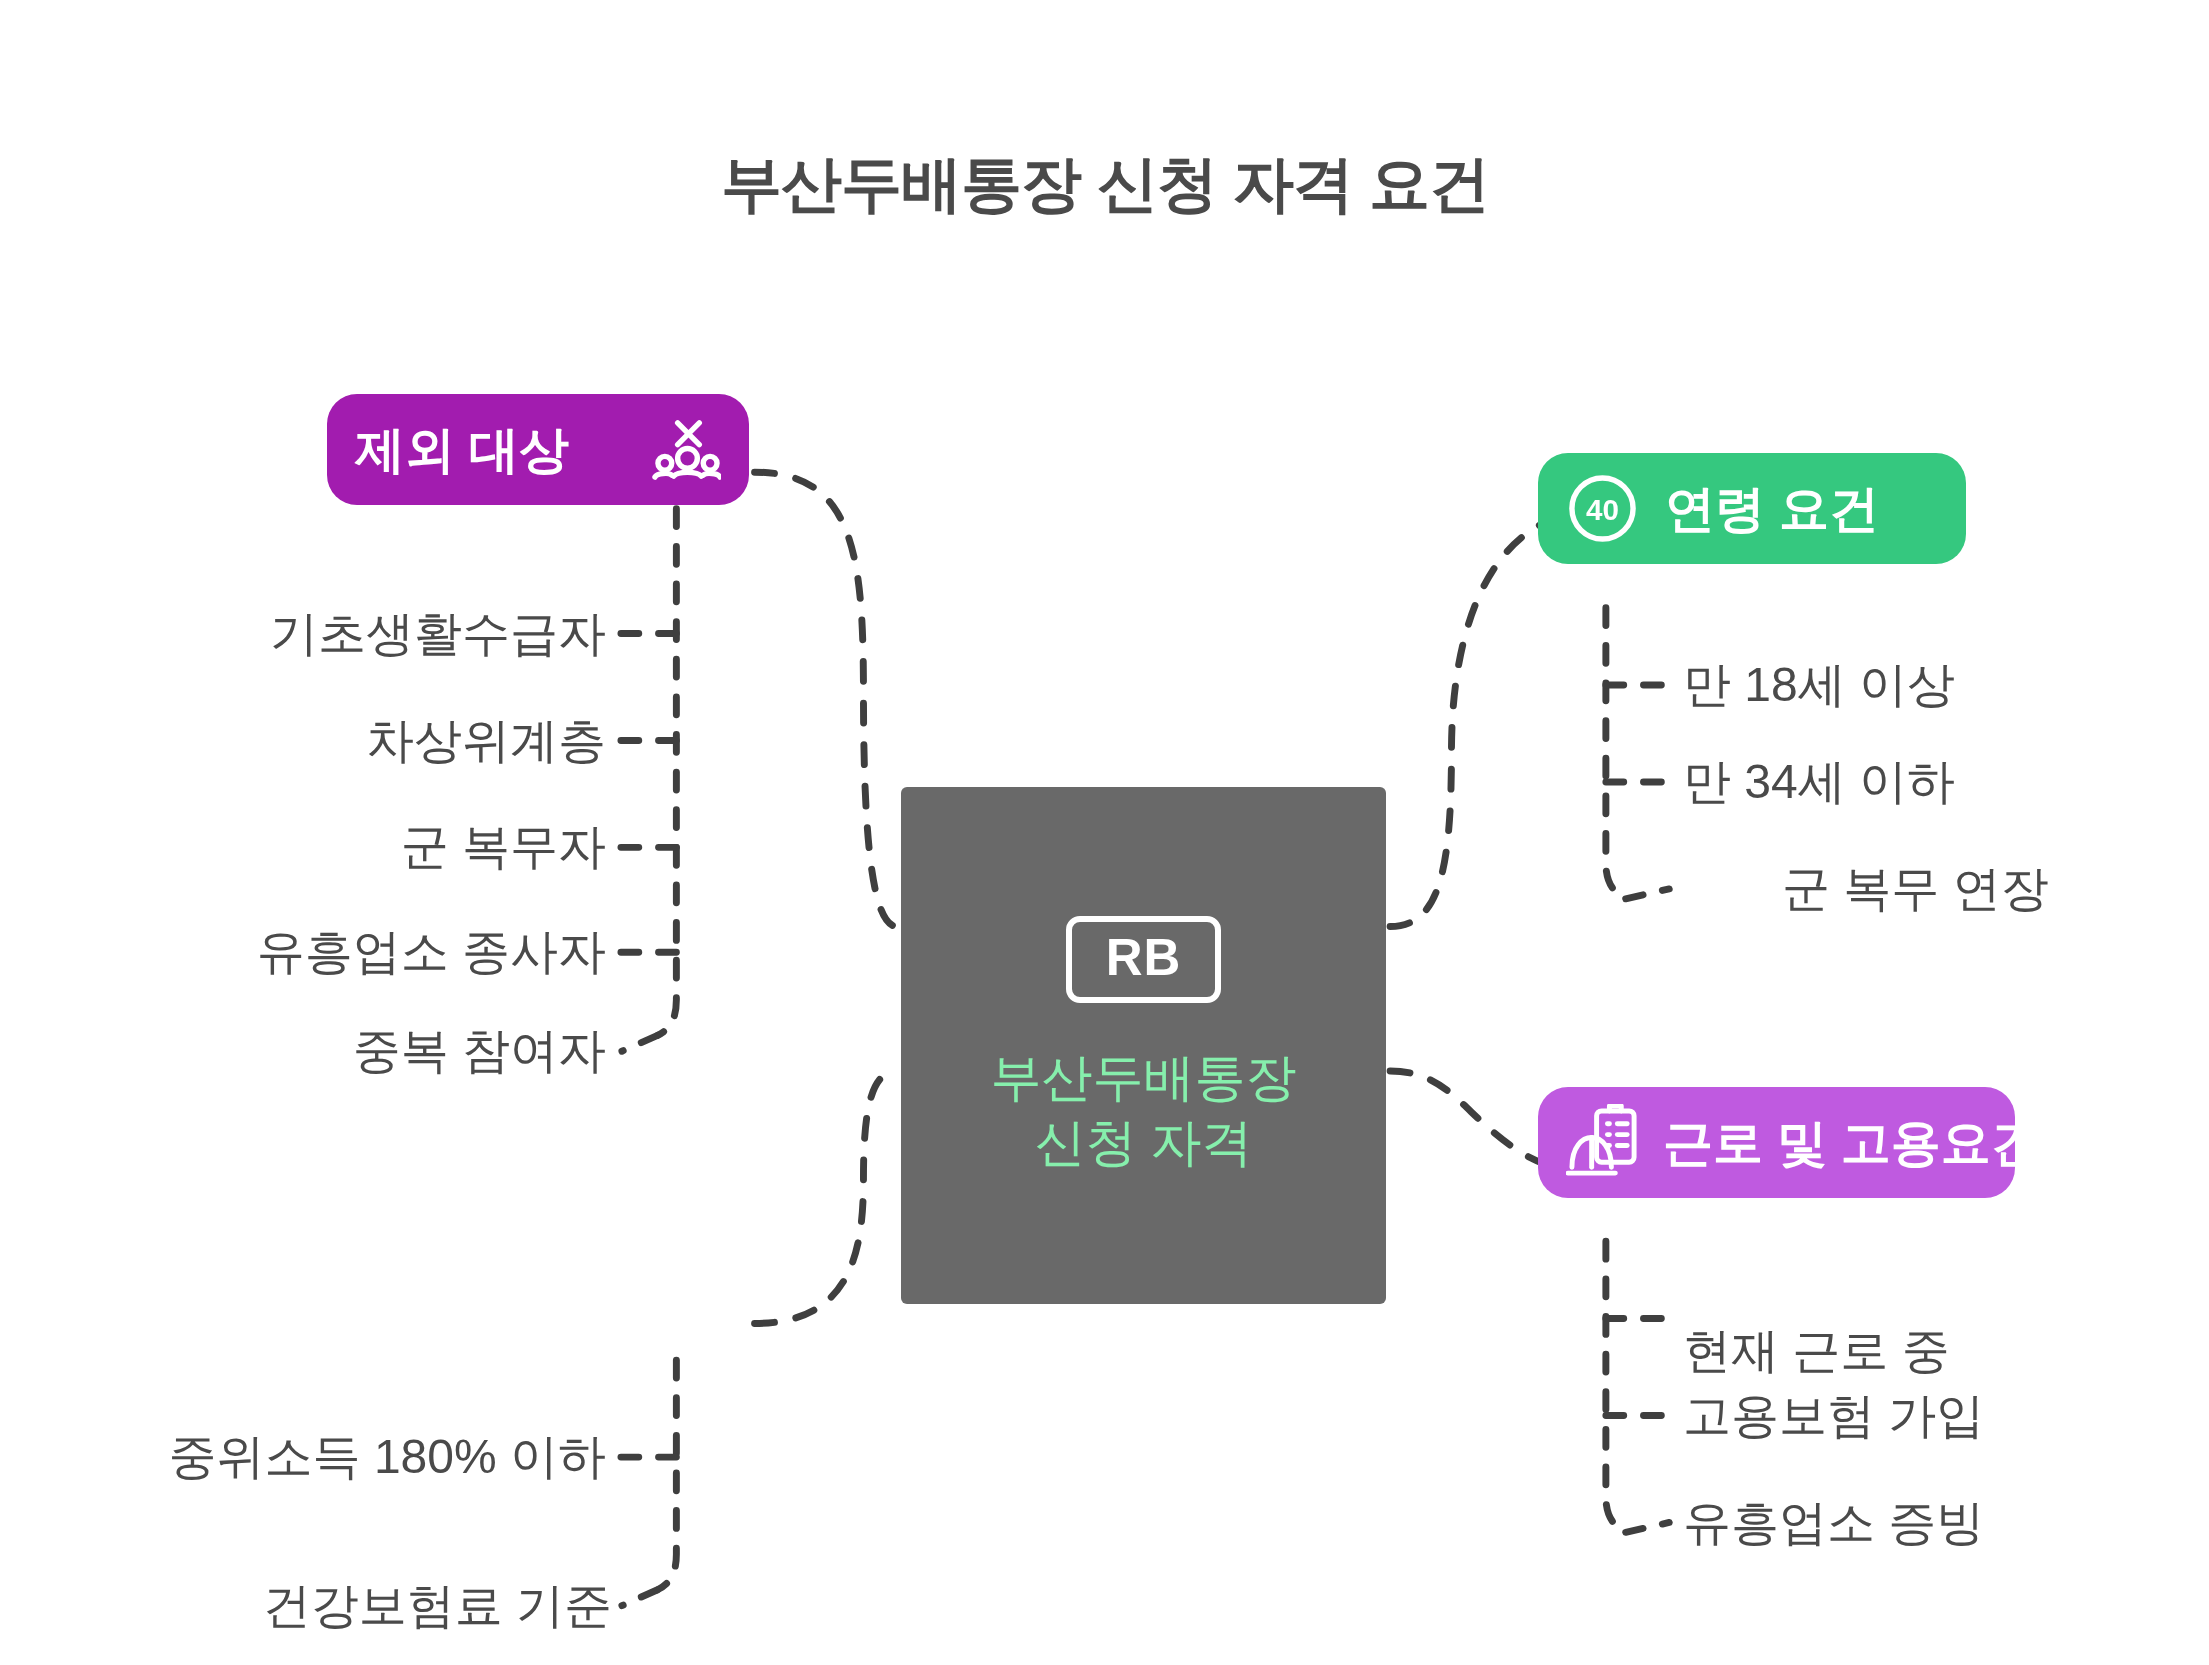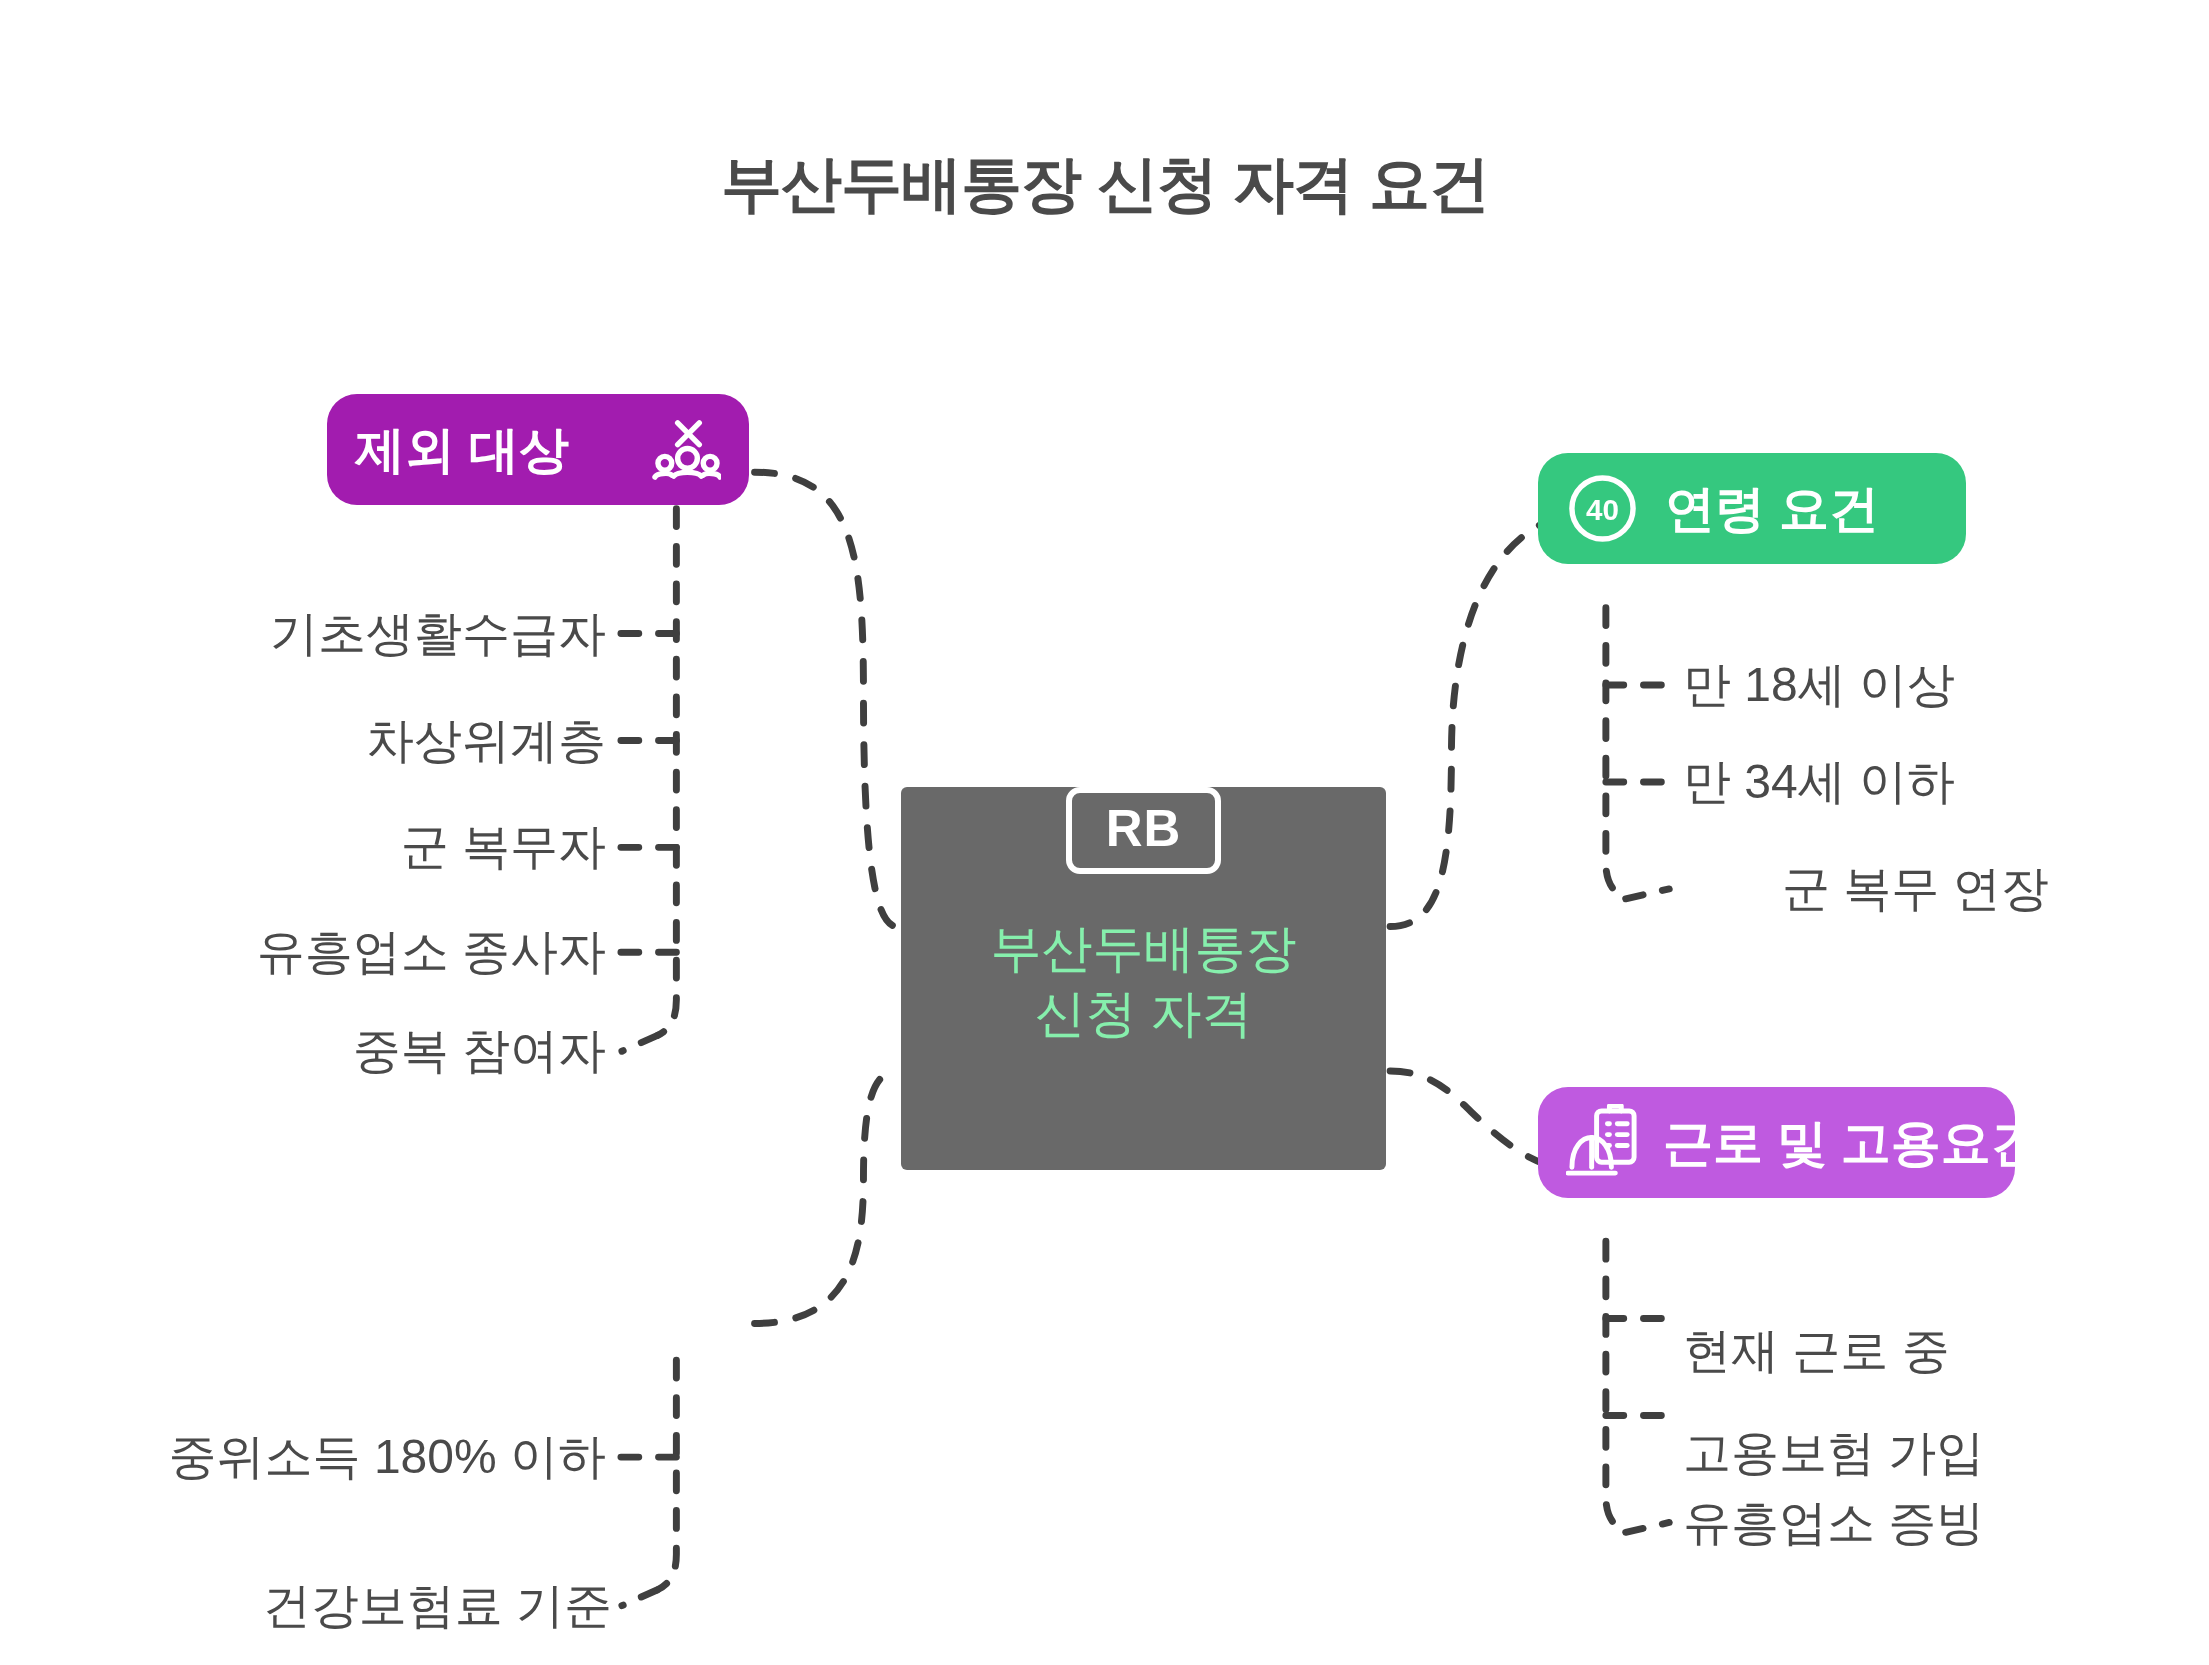--- a/index.html
+++ b/index.html
@@ -52,26 +52,27 @@
     color: #4a4a4a;
     letter-spacing: -1px;
   }
 
   
   #central-node {
     position: absolute;
     left: 901px;
     top: 787px;
     width: 485px;
-    height: 383px;
+    height: 517px;
     background: #696969;
     border-radius: 6px;
     display: flex;
     flex-direction: column;
     align-items: center;
+    justify-content: center;
   }
   #central-badge {
     border: 6px solid #ffffff;
     border-radius: 14px;
     padding: 10px 34px 14px 34px;
     color: #ffffff;
     font-size: 51px;
     font-weight: 600;
     letter-spacing: 1px;
     line-height: 1;
@@ -259,17 +260,17 @@
   <div class="sub-item sub-left" style="left:606px; top:1051px;">중복 참여자</div>
 
   <div class="sub-item sub-left" style="left:606px; top:1457px;">중위소득 180% 이하</div>
   <div class="sub-item sub-left" style="left:606px; top:1606px;margin-left:6px;">건강보험료 기준</div>
 
   <div class="sub-item sub-right" style="left:1683px; top:685px;">만 18세 이상</div>
   <div class="sub-item sub-right" style="left:1683px; top:782px;">만 34세 이하</div>
   <div class="sub-item sub-right" style="left:1782px; top:889px;">군 복무 연장</div>
 
   <div class="sub-item sub-right" style="left:1683px; top:1319px;margin-top:32px;">현재 근로 중</div>
-  <div class="sub-item sub-right" style="left:1683px; top:1416px;margin-top:37px;">고용보험 가입</div>
+  <div class="sub-item sub-right" style="left:1683px; top:1416px;">고용보험 가입</div>
   <div class="sub-item sub-right" style="left:1683px; top:1523px;">유흥업소 증빙</div>
 
 </div>
 
 
 </body></html>

